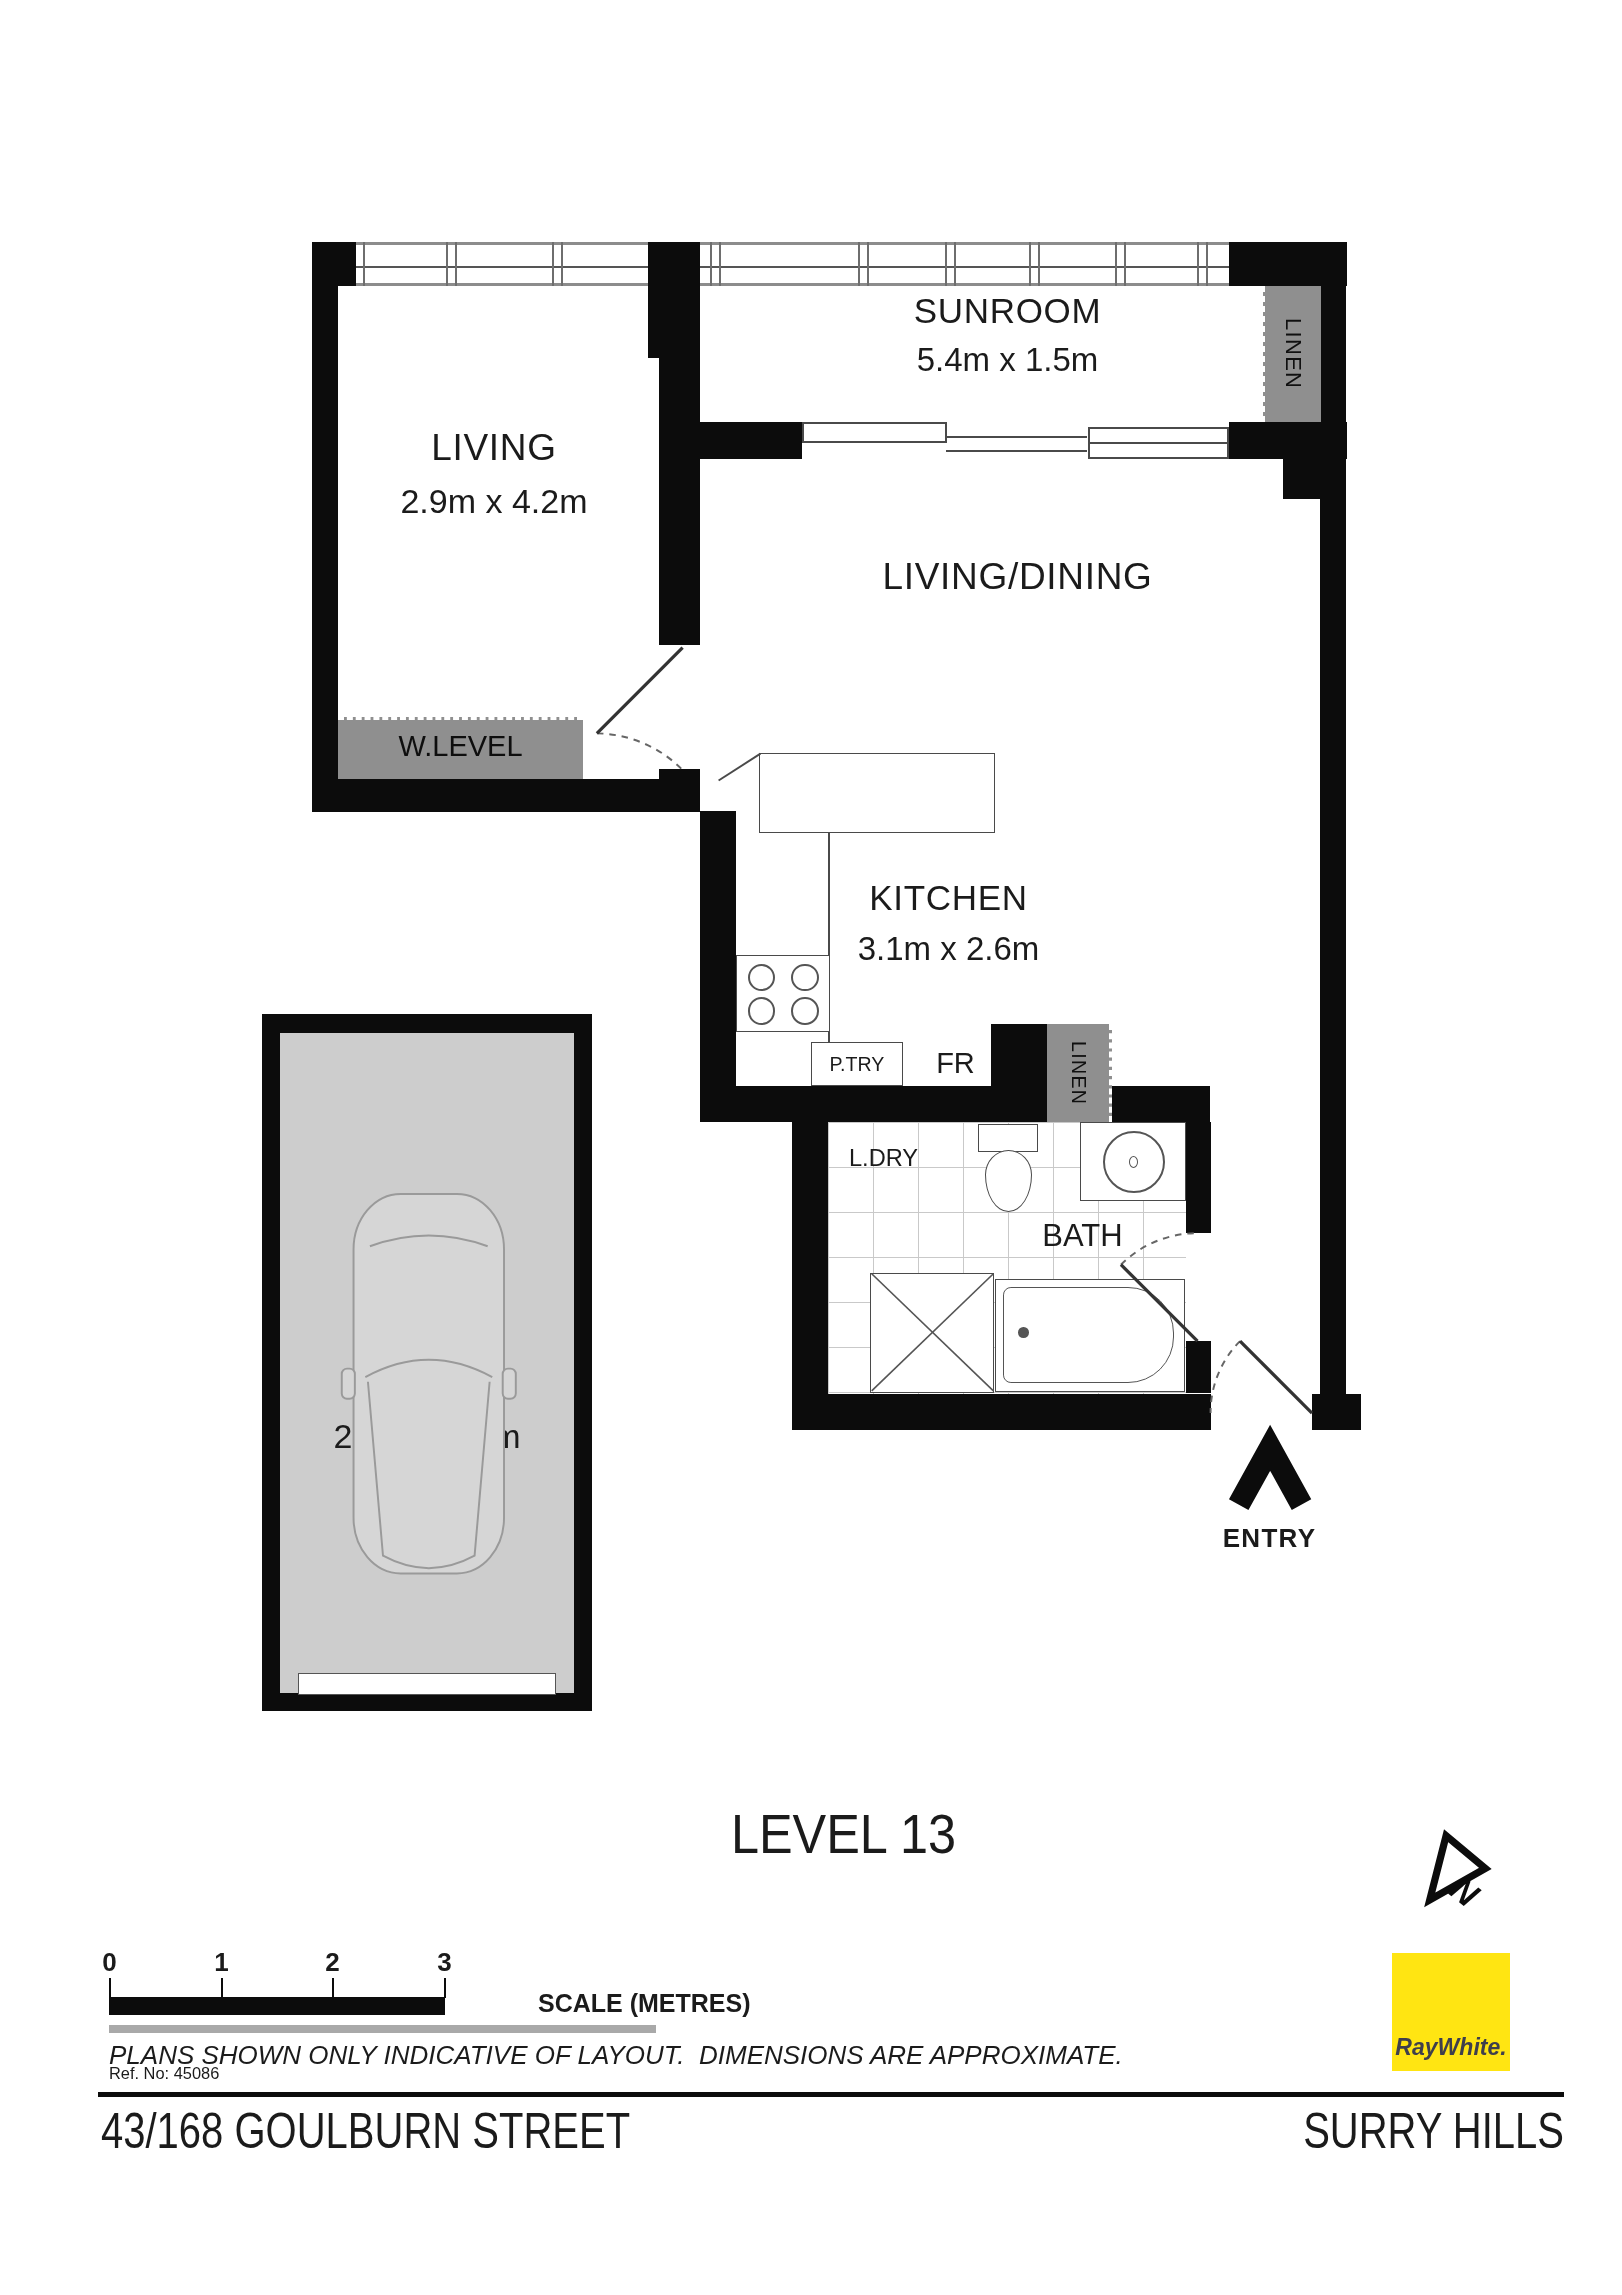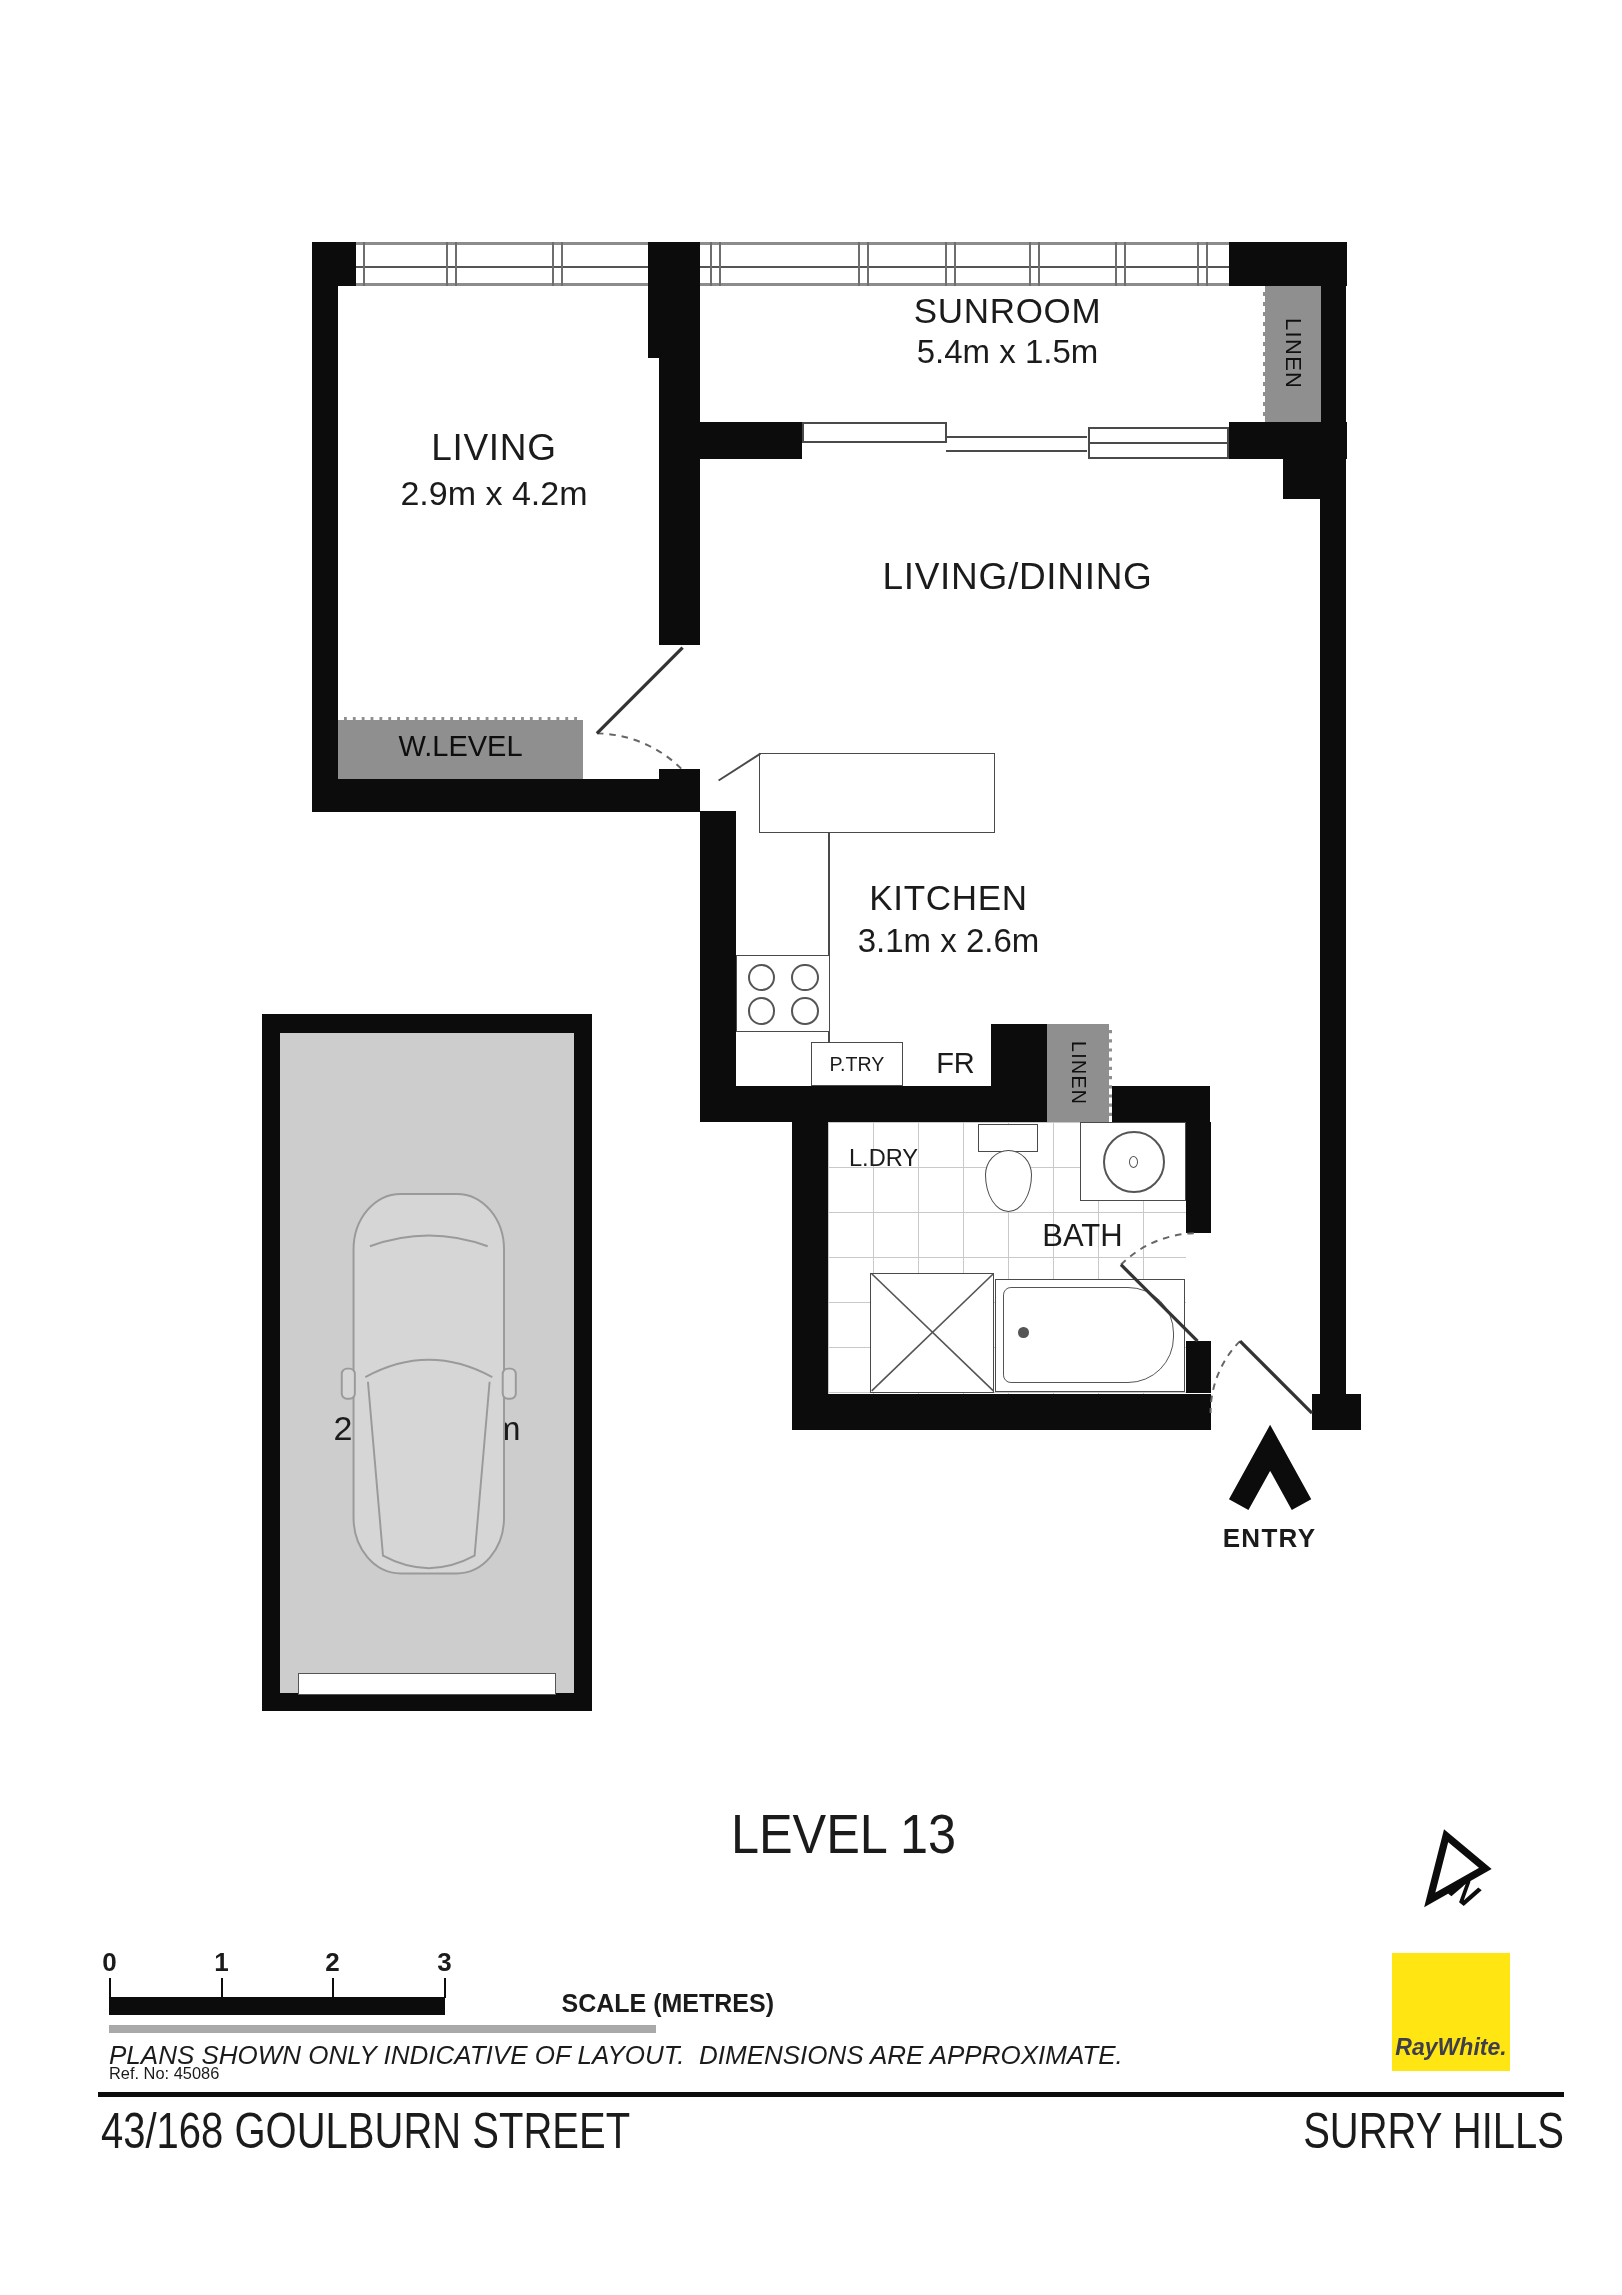--- a/index.html
+++ b/index.html
@@ -4,21 +4,21 @@
 <style>
   html,body{margin:0;padding:0;background:#ffffff;}
   #page{position:relative;width:1623px;height:2295px;background:#fff;overflow:hidden;
         font-family:"Liberation Sans", sans-serif;color:#1b1b1b;}
   .abs{position:absolute;}
   .wall{position:absolute;background:#0c0c0c;}
   .thin{position:absolute;background:#fff;border:2px solid #4a4a4a;box-sizing:border-box;}
   .grey{position:absolute;background:#8f8f8f;}
   .lbl{position:absolute;text-align:center;line-height:1.05;white-space:nowrap;}
   .room-name{font-size:37px;letter-spacing:0.7px;}
-  .room-dims{font-size:34px;}
+  .room-dims{font-size:34px;margin-top:8px;}
   .small-lbl{font-size:22px;}
   .vtext{writing-mode:vertical-rl;text-orientation:mixed;font-size:22px;letter-spacing:1.3px;
           display:flex;align-items:center;justify-content:center;height:100%;width:100%;color:#101010;}
   .band-line{position:absolute;left:0;width:100%;background:#8c8c8c;height:2.6px;}
   .mullion{position:absolute;top:0;height:100%;width:10.5px;border-left:2px solid #6e6e6e;border-right:2px solid #6e6e6e;box-sizing:border-box;}
   .burner{position:absolute;width:27.5px;height:27.5px;border:2px solid #555;border-radius:50%;box-sizing:border-box;}
   .tile{position:absolute;background-color:#fff;
         background-image:repeating-linear-gradient(90deg,#c9c9c9 0,#c9c9c9 1.3px,transparent 1.3px,transparent 45px),
                          repeating-linear-gradient(180deg,#c9c9c9 0,#c9c9c9 1.3px,transparent 1.3px,transparent 45px);}
   svg{position:absolute;left:0;top:0;pointer-events:none;}
@@ -170,21 +170,21 @@
   <div class="abs" style="left:0;top:1937px;width:1623px;height:144px;">
     <div class="lbl" style="left:90px;top:11.8px;width:39px;font-size:26px;font-weight:bold;">0</div>
     <div class="lbl" style="left:202px;top:11.8px;width:39px;font-size:26px;font-weight:bold;">1</div>
     <div class="lbl" style="left:313px;top:11.8px;width:39px;font-size:26px;font-weight:bold;">2</div>
     <div class="lbl" style="left:425px;top:11.8px;width:39px;font-size:26px;font-weight:bold;">3</div>
     <div class="abs" style="left:109px;top:41px;width:2px;height:19.6px;background:#0c0c0c;"></div>
     <div class="abs" style="left:221px;top:41px;width:2px;height:19.6px;background:#0c0c0c;"></div>
     <div class="abs" style="left:332px;top:41px;width:2px;height:19.6px;background:#0c0c0c;"></div>
     <div class="abs" style="left:444px;top:41px;width:2px;height:19.6px;background:#0c0c0c;"></div>
     <div class="abs" style="left:109px;top:60px;width:336px;height:17.7px;background:#0c0c0c;"></div>
-    <div class="abs" style="left:512px;top:52px;width:262px;font-size:25px;font-weight:bold;text-align:right;">SCALE (METRES)</div>
+    <div class="abs" style="left:538px;top:52px;width:262px;font-size:25px;font-weight:bold;">SCALE (METRES)</div>
     <div class="abs" style="left:109px;top:88px;width:547px;height:7.9px;background:#a9a9a9;"></div>
     <div class="abs" style="left:109px;top:103px;width:982px;font-size:26px;white-space:pre;font-style:italic;">PLANS SHOWN ONLY INDICATIVE OF LAYOUT.  DIMENSIONS ARE APPROXIMATE.</div>
     <div class="abs" style="left:109px;top:127px;width:393px;font-size:16.4px;">Ref. No: 45086</div>
   </div>
 
   <div class="abs" style="left:98px;top:2092px;width:1466px;height:4.6px;background:#0c0c0c;"></div>
   <div class="abs footer-big" style="left:101px;top:2102px;width:916px;transform:scaleX(0.8);transform-origin:left center;">43/168 GOULBURN STREET</div>
   <div class="abs footer-big" style="left:910px;top:2102px;width:654px;text-align:right;transform:scaleX(0.8);transform-origin:right center;">SURRY HILLS</div>
 
 </div>

